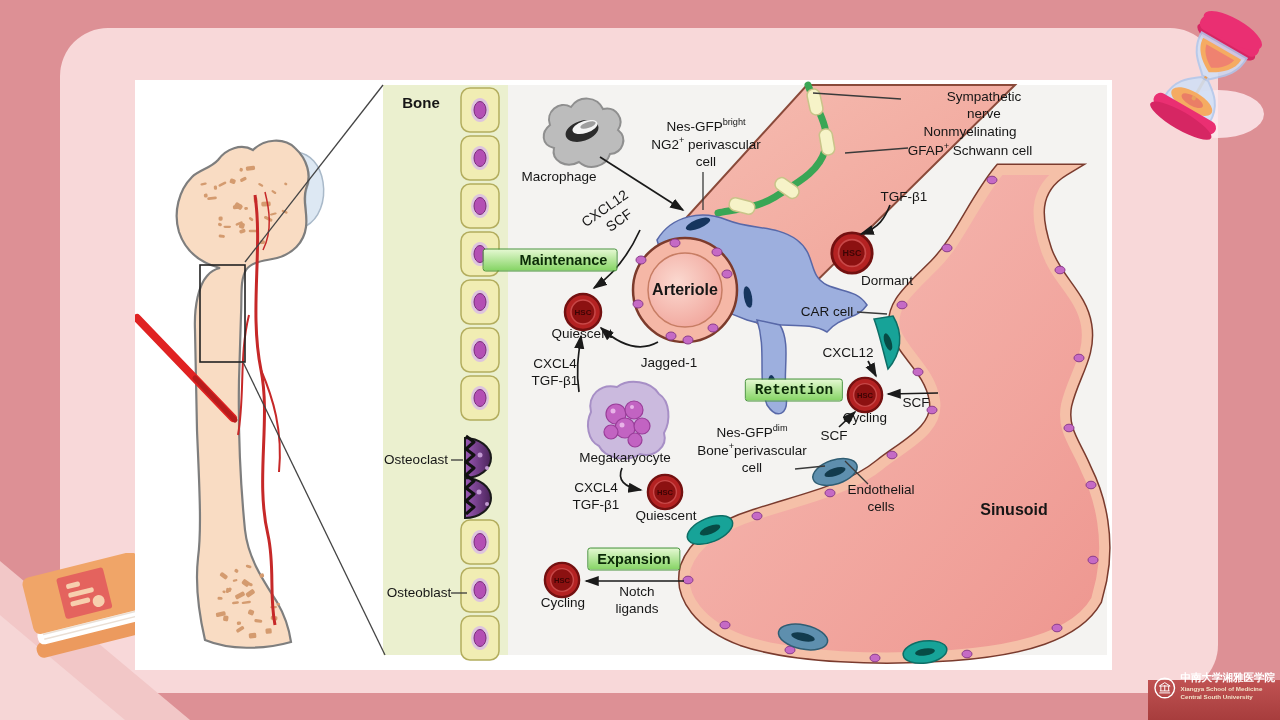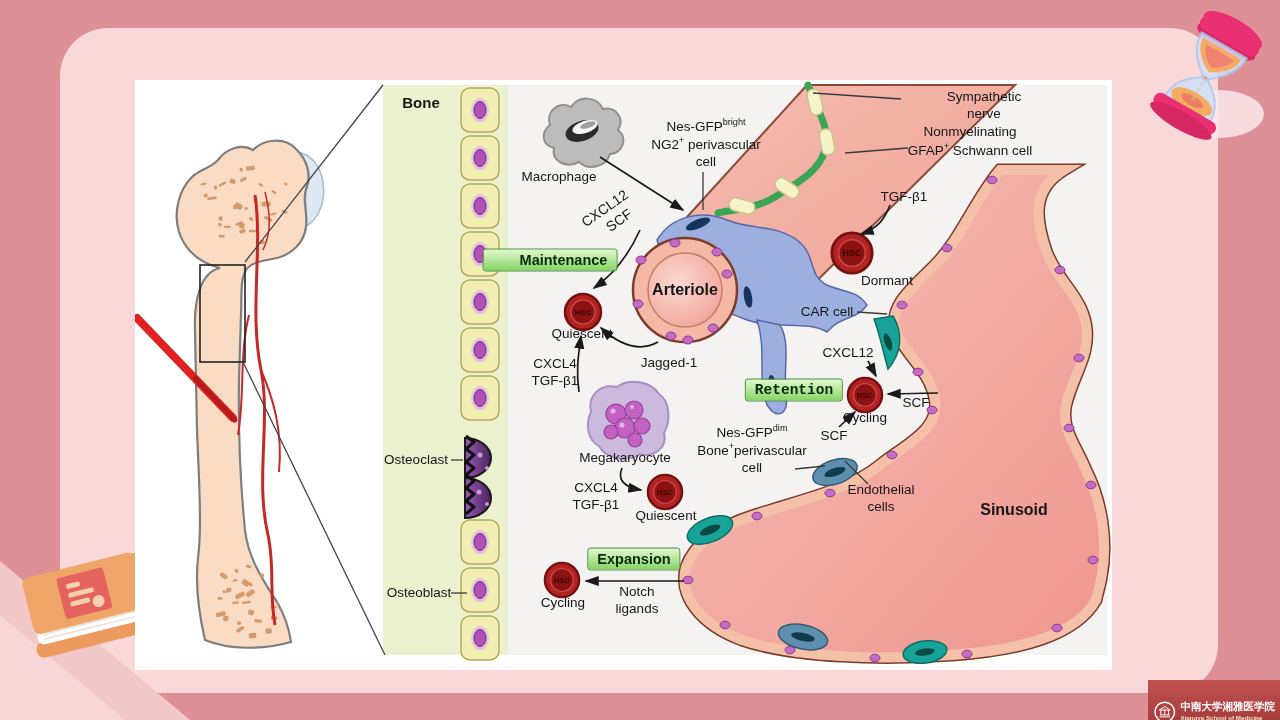--- a/index.html
+++ b/index.html
@@ -9,21 +9,21 @@
   .title { position:absolute; left:575px; top:42px; transform:translate(-50%,-50%); font-size:42px; font-weight:800; letter-spacing:2px; color:#e4323f; text-shadow:2px 2px 0 rgba(120,0,10,0.12); white-space:nowrap; }
   .panel { position:absolute; left:135px; top:80px; width:977px; height:590px; background:#ffffff; }
   .panel svg.art { position:absolute; left:0; top:0; }
   .lbl { position:absolute; transform:translate(-50%,-50%); font-size:13.5px; line-height:1.25; color:#161616; text-align:center; white-space:nowrap; }
   .lbl.b { font-weight:bold; }
   .lbl.big { font-size:16px; }
   .lbl sup { font-size:68%; }
   .lbl.rot { transform:translate(-50%,-50%) rotate(-35deg); font-size:14px; }
   .lbl.rot .l2 { padding-left:10px; }
   .badge { position:absolute; transform:translate(-50%,-50%); background:linear-gradient(180deg,#e4f8d1,#85d464); border:1.5px solid #48943c; border-radius:3px; padding:2px 9px 3px; font-weight:bold; font-size:14.5px; color:#0b2b07; white-space:nowrap; }
-  .logo { position:absolute; right:0; bottom:0; width:132px; height:33px; background:linear-gradient(180deg,#c05252,#a73d3d); display:flex; align-items:flex-start; gap:4px; padding:20px 5px; }
+  .logo { position:absolute; right:0; bottom:0; width:132px; height:33px; background:linear-gradient(180deg,#c05252,#a73d3d); display:flex; align-items:flex-end; gap:4px; padding:20px 5px; }
   .logo .txt { display:flex; flex-direction:column; }
   .logo .cn { font-size:10.5px; font-weight:bold; color:#ffffff; font-family:"Liberation Serif",serif; white-space:nowrap; }
   .logo .en { font-size:6.2px; font-weight:bold; color:#f3e3c9; line-height:1.2; white-space:nowrap; }
   .decor { position:absolute; }
 </style>
 </head>
 <body>
 
 <div class="slide">
 

